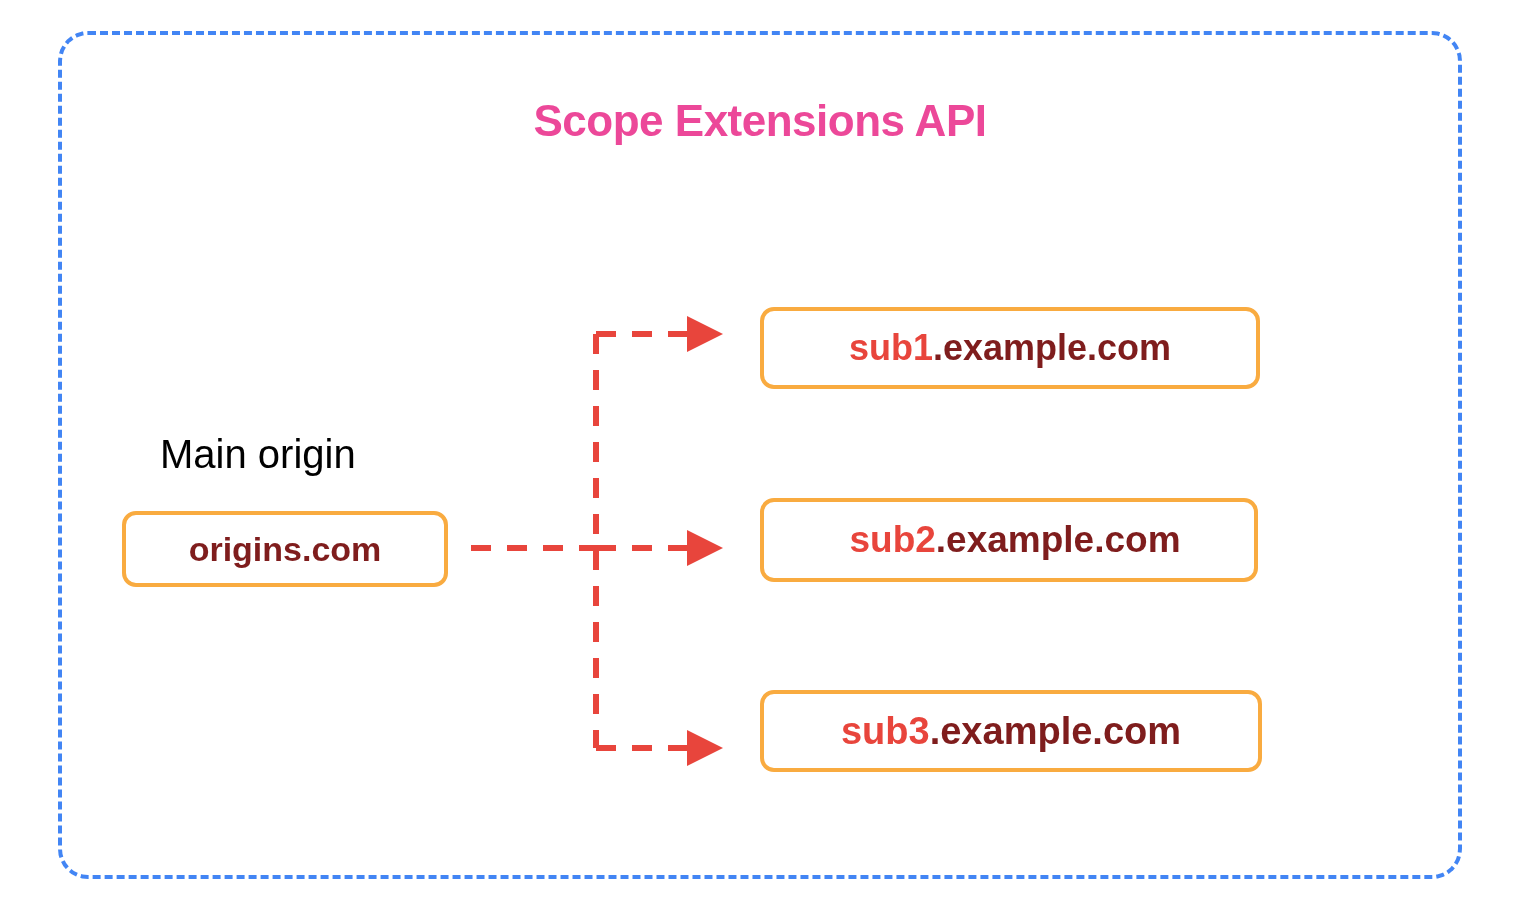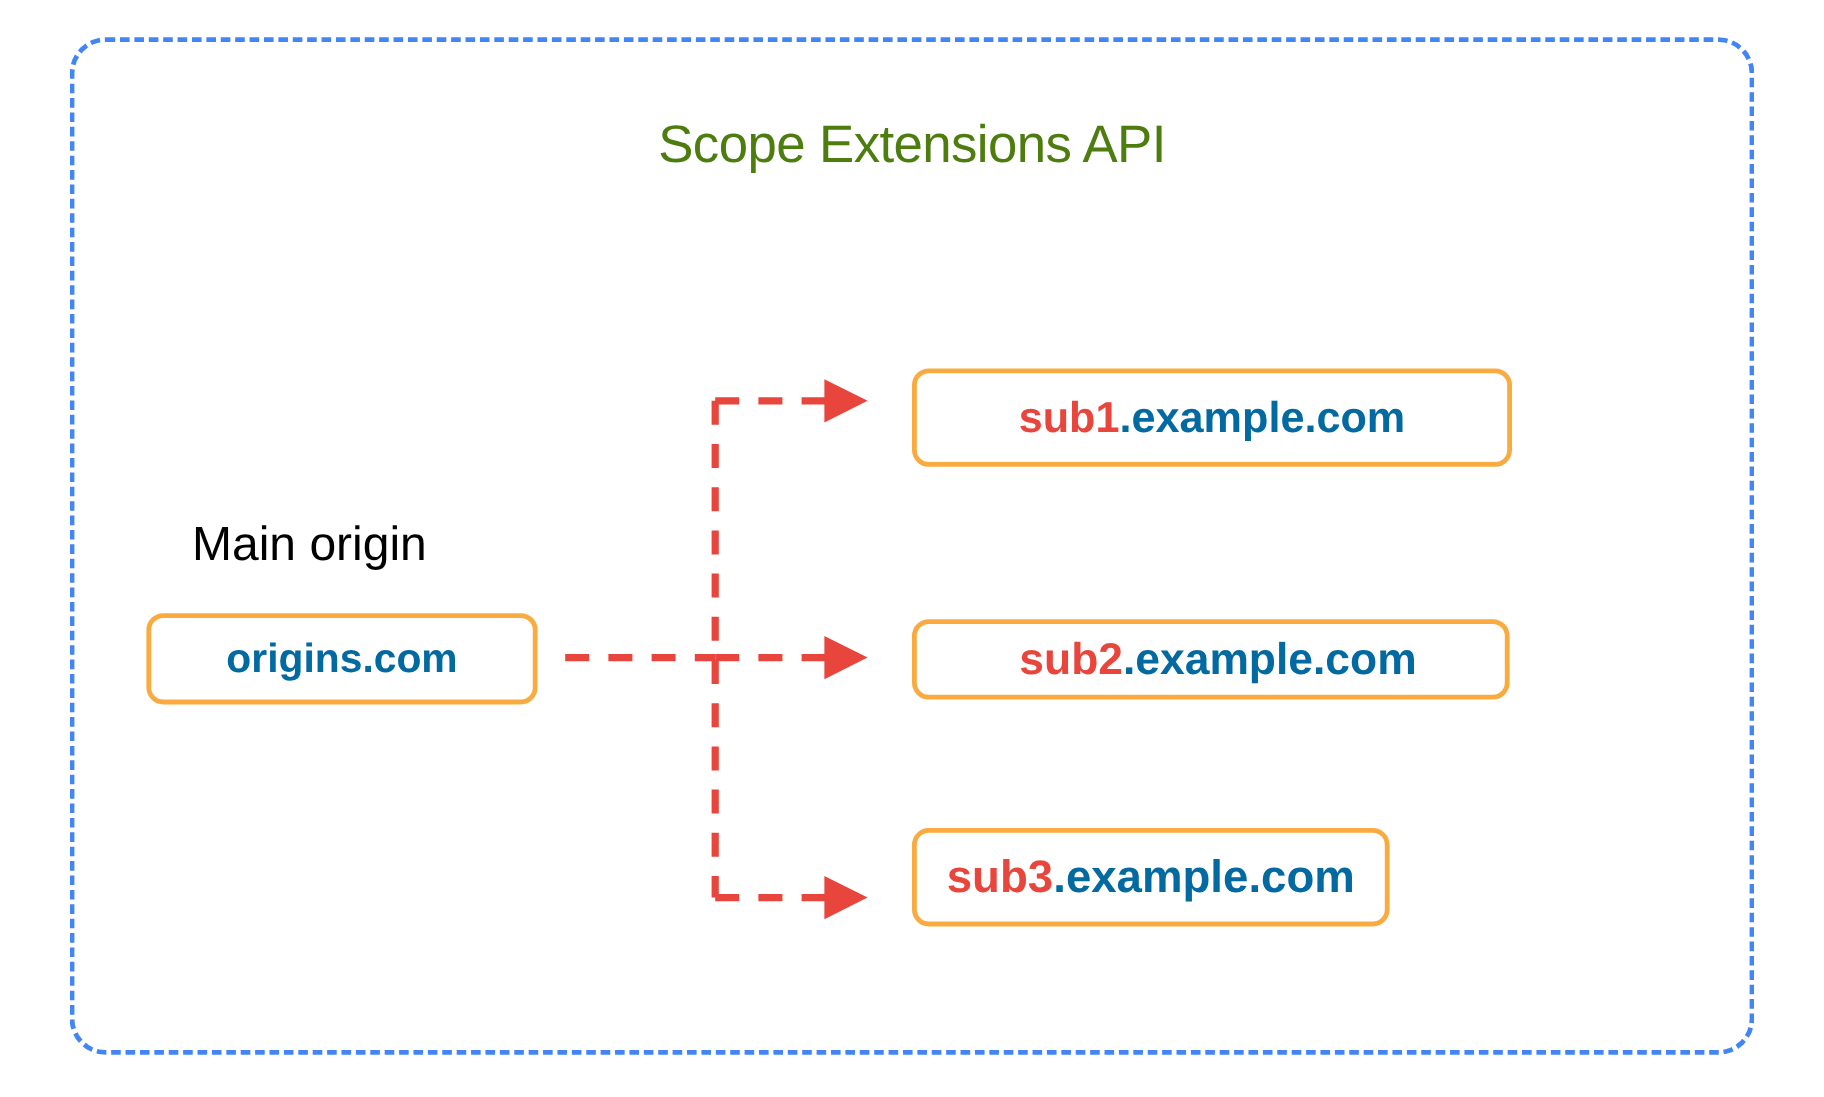--- a/index.html
+++ b/index.html
@@ -31,22 +31,22 @@
   }
 
   
   .diagram-title {
     position: absolute;
     left: 0;
     top: 96px;
     width: 1520px;
     text-align: center;
     font-size: 44px;
-    font-weight: normal;
-    color: #4d7c0f;
+    font-weight: bold;
+    color: #ec4899;
     letter-spacing: -0.5px;
   }
 
   
   .caption {
     position: absolute;
     font-size: 40px;
     font-weight: normal;
     color: #000000;
     white-space: nowrap;
@@ -67,48 +67,48 @@
     border: 4px solid #F9AB40;
     border-radius: 14px;
     background: #ffffff;
     display: flex;
     align-items: center;
     justify-content: center;
     font-weight: bold;
     white-space: nowrap;
   }
   .origin-box .sub-part { color: #E8453C; }
-  .origin-box .domain-part { color: #0369a1; }
+  .origin-box .domain-part { color: #7f1d1d; }
 
   .box-main {
     left: 122px;
     top: 511px;
     width: 326px;
     height: 76px;
     font-size: 34px;
   }
   .box-sub1 {
     left: 760px;
     top: 307px;
     width: 500px;
     height: 82px;
     font-size: 36px;
   }
   .box-sub2 {
     left: 760px;
-    top: 516px;
+    top: 498px;
     width: 498px;
-    height: 67px;
+    height: 84px;
     font-size: 37px;
     padding-left: 12px;
   }
   .box-sub3 {
     left: 760px;
     top: 690px;
-    width: 398px;
+    width: 502px;
     height: 82px;
     font-size: 38px;
   }
 
   
   .connectors {
     position: absolute;
     left: 0;
     top: 0;
     width: 1520px;

